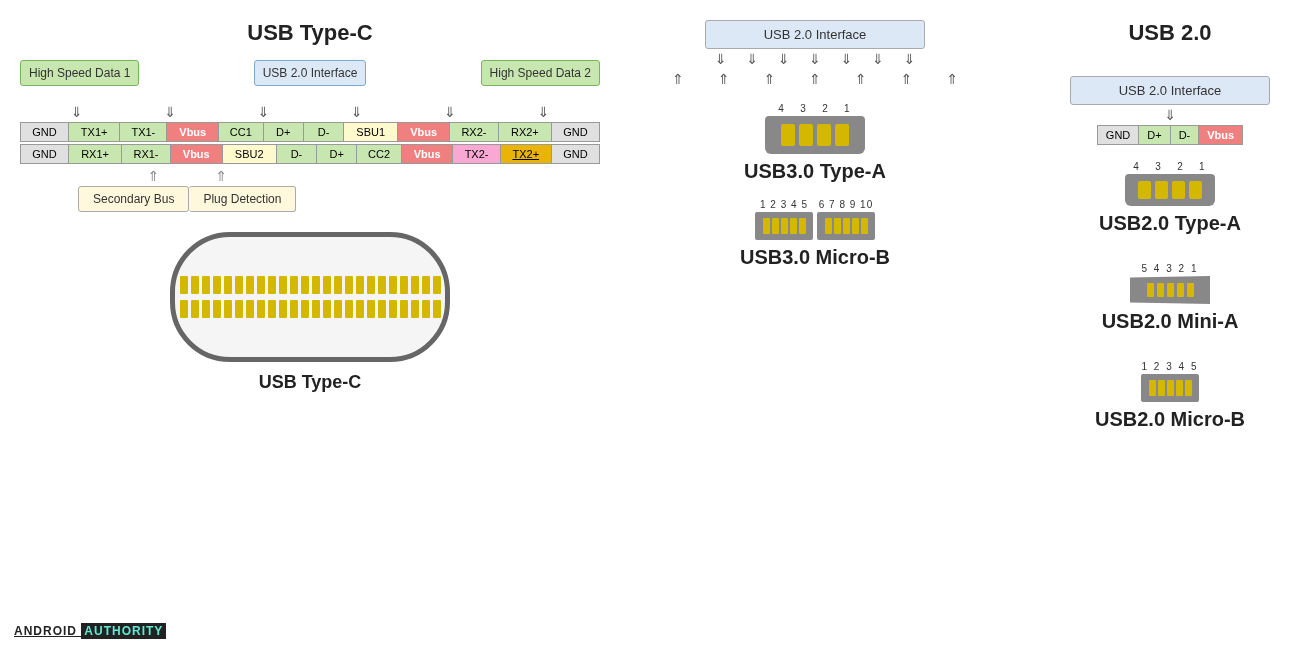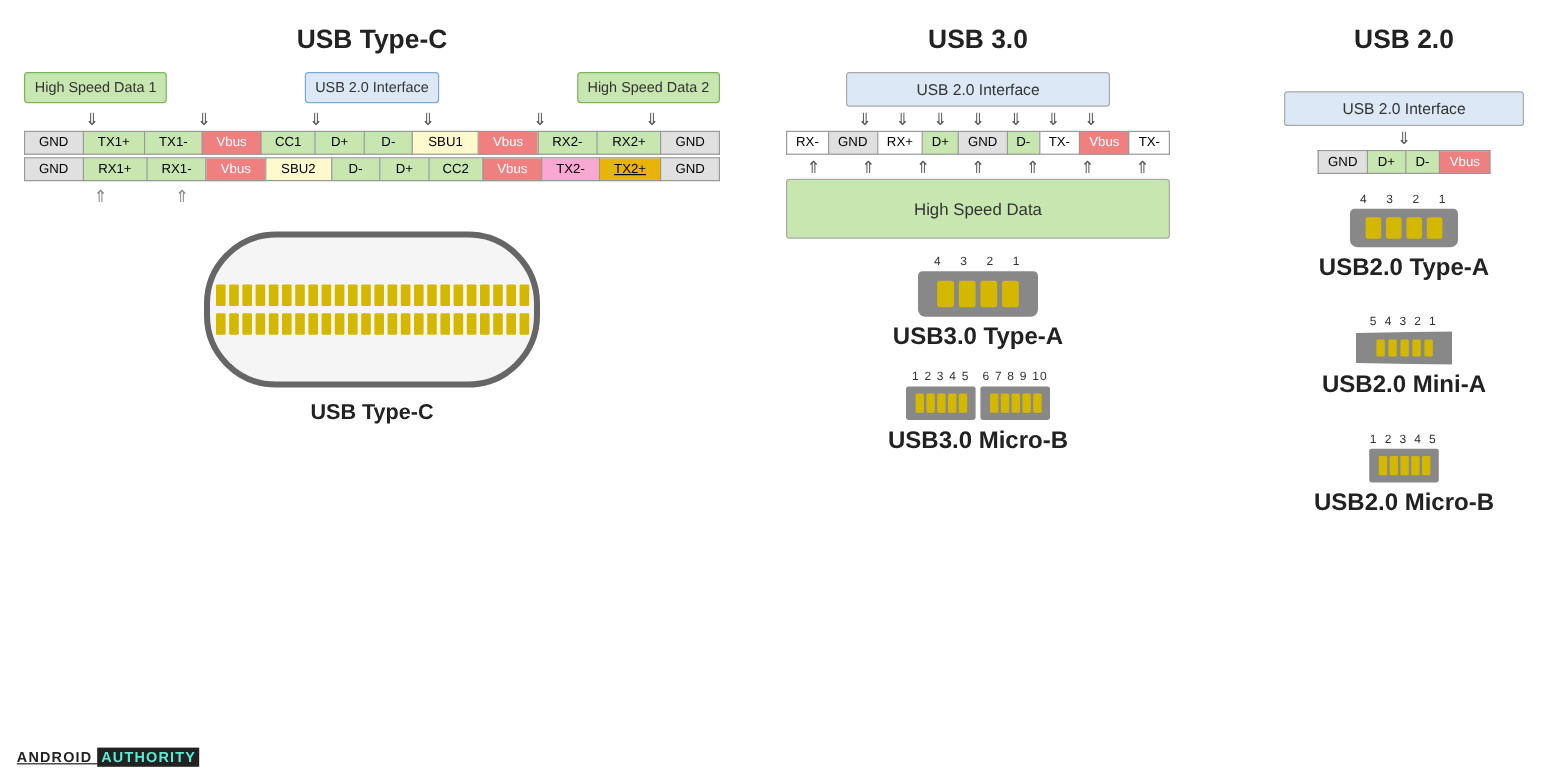--- a/index.html
+++ b/index.html
@@ -60,21 +60,21 @@
       border: 1.5px solid #999;
       padding: 3px 4px;
       font-size: 11px;
       text-align: center;
       min-width: 28px;
       white-space: nowrap;
     }
     .pin-gnd { background: #e0e0e0; }
     .pin-tx1p { background: #c8e6b0; }
     .pin-tx1m { background: #c8e6b0; }
-    .pin-vbus { background: #f08080; color: #fff; font-weight: normal; }
+    .pin-vbus { background: #f08080; color: #fff; font-weight: bold; }
     .pin-cc1 { background: #c8e6b0; }
     .pin-dp { background: #c8e6b0; }
     .pin-dm { background: #c8e6b0; }
     .pin-sbu { background: #fffacd; }
     .pin-rx2p { background: #c8e6b0; }
     .pin-rx2m { background: #c8e6b0; }
     .pin-rx1p { background: #c8e6b0; }
     .pin-rx1m { background: #c8e6b0; }
     .pin-sbu2 { background: #fffacd; }
     .pin-cc2 { background: #c8e6b0; }
@@ -329,21 +329,21 @@
     }
   </style>
 </head>
 <body>
 
 <div class="main-container">
 
   <div class="usbc-section">
     <div class="section-title">USB Type-C</div>
 
-    <div class="top-labels" style="margin-bottom:5px;">
+    <div class="top-labels" style="margin-bottom:18px;">
       <div class="label-box green" style="font-size:12px;padding:5px 8px;">High Speed Data 1</div>
       <div class="label-box blue-light" style="font-size:12px;padding:5px 8px;">USB 2.0 Interface</div>
       <div class="label-box green" style="font-size:12px;padding:5px 8px;">High Speed Data 2</div>
     </div>
 
     <div style="display:flex;justify-content:space-around;padding:0 10px;height:18px;">
       <span style="font-size:14px;color:#555;">⇓</span>
       <span style="font-size:14px;color:#555;">⇓</span>
       <span style="font-size:14px;color:#555;">⇓</span>
       <span style="font-size:14px;color:#555;">⇓</span>
@@ -387,20 +387,24 @@
           </tr>
     </tbody>
       </table>
 
     <div style="display:flex;margin-top:4px;padding-left:58px;gap:0;">
       <div style="display:flex;flex-direction:column;align-items:center;">
         <div style="display:flex;gap:56px;margin-bottom:2px;">
           <span style="font-size:14px;color:#888;">⇑</span>
           <span style="font-size:14px;color:#888;">⇑</span>
         </div>
+        <div style="display:flex;">
+          <div class="bottom-label-box" style="font-size:12px;">Secondary Bus</div>
+          <div class="bottom-label-box" style="font-size:12px;border-left:none;margin-left:0;">Plug Detection</div>
+        </div>
       </div>
     </div>
 
     <div class="connector-area">
       <div class="usbc-connector">
         <div class="usbc-pins-inner">
           <div class="usbc-pin-row" id="usbc-top-pins">
               <div class="usbc-pin"></div>
               <div class="usbc-pin"></div>
               <div class="usbc-pin"></div>
@@ -454,63 +458,46 @@
             </div>
         </div>
       </div>
       <div class="connector-label">USB Type-C</div>
     </div>
   </div>
 
   <div class="section-divider"></div>
 
   <div class="usb30-section">
-    <div class="section-title">USB 3.0</div>
 
     <div class="usb30-top">
 
       <div class="interface-box" style="width:220px;">USB 2.0 Interface</div>
 
       <div style="display:flex;justify-content:space-around;width:220px;margin:2px 0;">
         <span style="font-size:14px;color:#555;">⇓</span>
         <span style="font-size:14px;color:#555;">⇓</span>
         <span style="font-size:14px;color:#555;">⇓</span>
         <span style="font-size:14px;color:#555;">⇓</span>
         <span style="font-size:14px;color:#555;">⇓</span>
         <span style="font-size:14px;color:#555;">⇓</span>
         <span style="font-size:14px;color:#555;">⇓</span>
       </div>
 
-      <table class="pin30-table" style="width:320px;">
-        <tbody>
-            <tr id="usb30-pin-row">
-              <td>RX-</td>
-              <td class="pin-gnd">GND</td>
-              <td>RX+</td>
-              <td class="pin-dp">D+</td>
-              <td class="pin-gnd">GND</td>
-              <td class="pin-dm">D-</td>
-              <td>TX-</td>
-              <td class="pin-vbus">Vbus</td>
-              <td>TX-</td>
-            </tr>
-      </tbody>
-        </table>
 
       <div style="display:flex;justify-content:space-around;width:320px;margin:2px 0;">
         <span style="font-size:14px;color:#555;">⇑</span>
         <span style="font-size:14px;color:#555;">⇑</span>
         <span style="font-size:14px;color:#555;">⇑</span>
         <span style="font-size:14px;color:#555;">⇑</span>
         <span style="font-size:14px;color:#555;">⇑</span>
         <span style="font-size:14px;color:#555;">⇑</span>
         <span style="font-size:14px;color:#555;">⇑</span>
       </div>
 
-      <div class="hs-data-box" style="width:320px;font-size:14px;padding:16px 20px;">High Speed Data</div>
     </div>
 
     <div style="display:flex;flex-direction:column;align-items:center;margin-top:14px;gap:8px;">
 
       <div class="conn-group">
         <div class="conn-num-row">4&nbsp;&nbsp;&nbsp;3&nbsp;&nbsp;&nbsp;2&nbsp;&nbsp;&nbsp;1</div>
         <div class="conn-type-a">
           <div class="pin-slot"></div>
           <div class="pin-slot"></div>
           <div class="pin-slot"></div>

